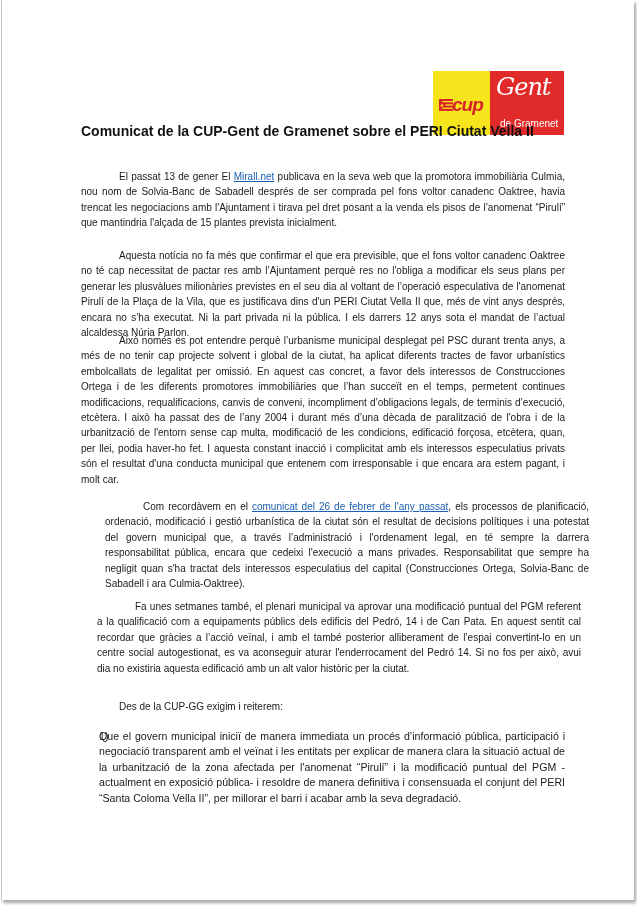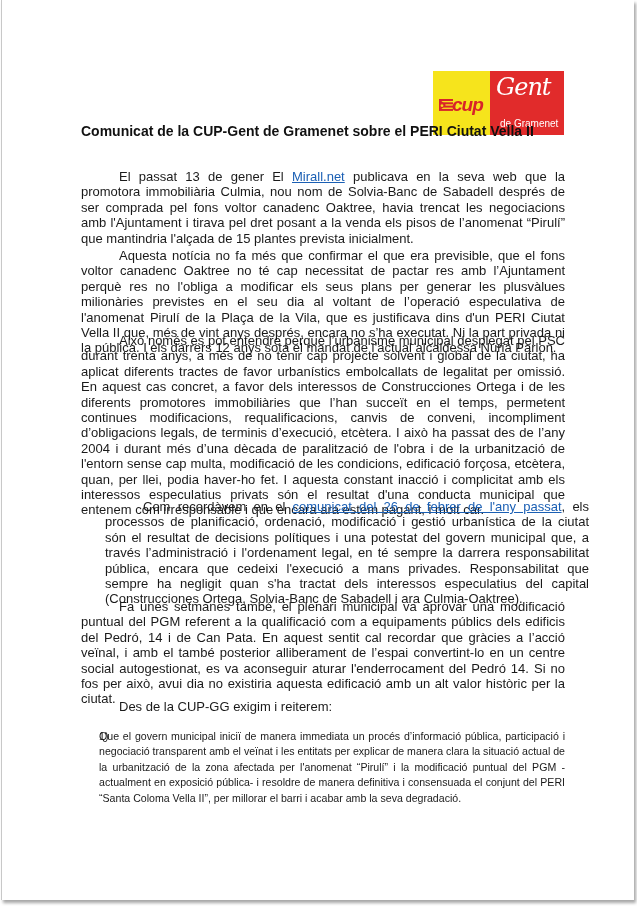--- a/index.html
+++ b/index.html
@@ -62,21 +62,21 @@
     position: absolute;
     left: 79px; top: 123px;
     font-size: 14px;
     font-weight: bold;
     color: #111111;
     white-space: nowrap;
   }
   .body-text {
     position: absolute;
     left: 79px; width: 484px;
-    font-size: 13px;
+    font-size: 10px;
     line-height: 15.4px;
     color: #1a1a1a;
     text-align: justify;
   }
   .p { margin: 0; text-indent: 38px; }
   a.link { color: #1a5fb4; text-decoration: underline; }
   .list {
     position: absolute;
     left: 97px; width: 466px;
     font-size: 10.6px;
@@ -121,21 +121,21 @@
   </div>
 
   <div class="body-text" style="top:333px;">
     <p class="p">Això només es pot entendre perquè l’urbanisme municipal desplegat pel PSC durant trenta anys, a més de no tenir cap projecte solvent i global de la ciutat, ha aplicat diferents tractes de favor urbanístics embolcallats de legalitat per omissió. En aquest cas concret, a favor dels interessos de Construcciones Ortega i de les diferents promotores immobiliàries que l’han succeït en el temps, permetent  continues modificacions, requalificacions, canvis de conveni, incompliment d’obligacions legals, de terminis d’execució, etcètera. I això ha passat des de l’any 2004 i durant més d’una dècada de paralització de l'obra i de la urbanització de l'entorn sense cap multa, modificació de les condicions, edificació forçosa, etcètera, quan, per llei, podia haver-ho fet. I aquesta constant inacció i complicitat amb els interessos especulatius privats són el resultat d'una conducta municipal que entenem com irresponsable i que encara ara estem pagant, i molt car.</p>
   </div>
 
   <div class="body-text" style="top:499px;margin-left:24px;">
     <p class="p"><span>Com recordàvem en el </span><a class="link" href="#">comunicat del 26 de febrer de l'any passat</a><span>, els processos de planificació, ordenació, modificació i gestió urbanística de la ciutat són el resultat de decisions polítiques i una potestat del govern municipal que, a través l’administració i l'ordenament legal, en té sempre la darrera responsabilitat pública, encara que cedeixi l'execució a mans privades. Responsabilitat que sempre ha negligit quan s'ha tractat dels interessos especulatius del capital (Construcciones Ortega, Solvia-Banc de Sabadell i ara Culmia-Oaktree).</span></p>
   </div>
 
-  <div class="body-text" style="top:599px;">
+  <div class="body-text" style="top:599px;margin-left:16px;">
     <p class="p">Fa unes setmanes també, el plenari municipal va aprovar una modificació puntual del PGM referent a la qualificació com a equipaments públics dels edificis del Pedró, 14 i de Can Pata. En aquest sentit cal recordar que gràcies a l’acció veïnal, i amb el també posterior alliberament de l’espai convertint-lo en un centre social autogestionat, es va aconseguir aturar l'enderrocament del Pedró 14. Si no fos per això, avui dia no existiria aquesta edificació amb un alt valor històric per la ciutat.</p>
   </div>
 
   <div class="body-text" style="top:699px;">
     <p class="p">Des de la CUP-GG exigim i reiterem:</p>
   </div>
 
   <div class="list" style="top:729px;">
     <div style="position:relative;">
       <span class="list-num">1)</span>

